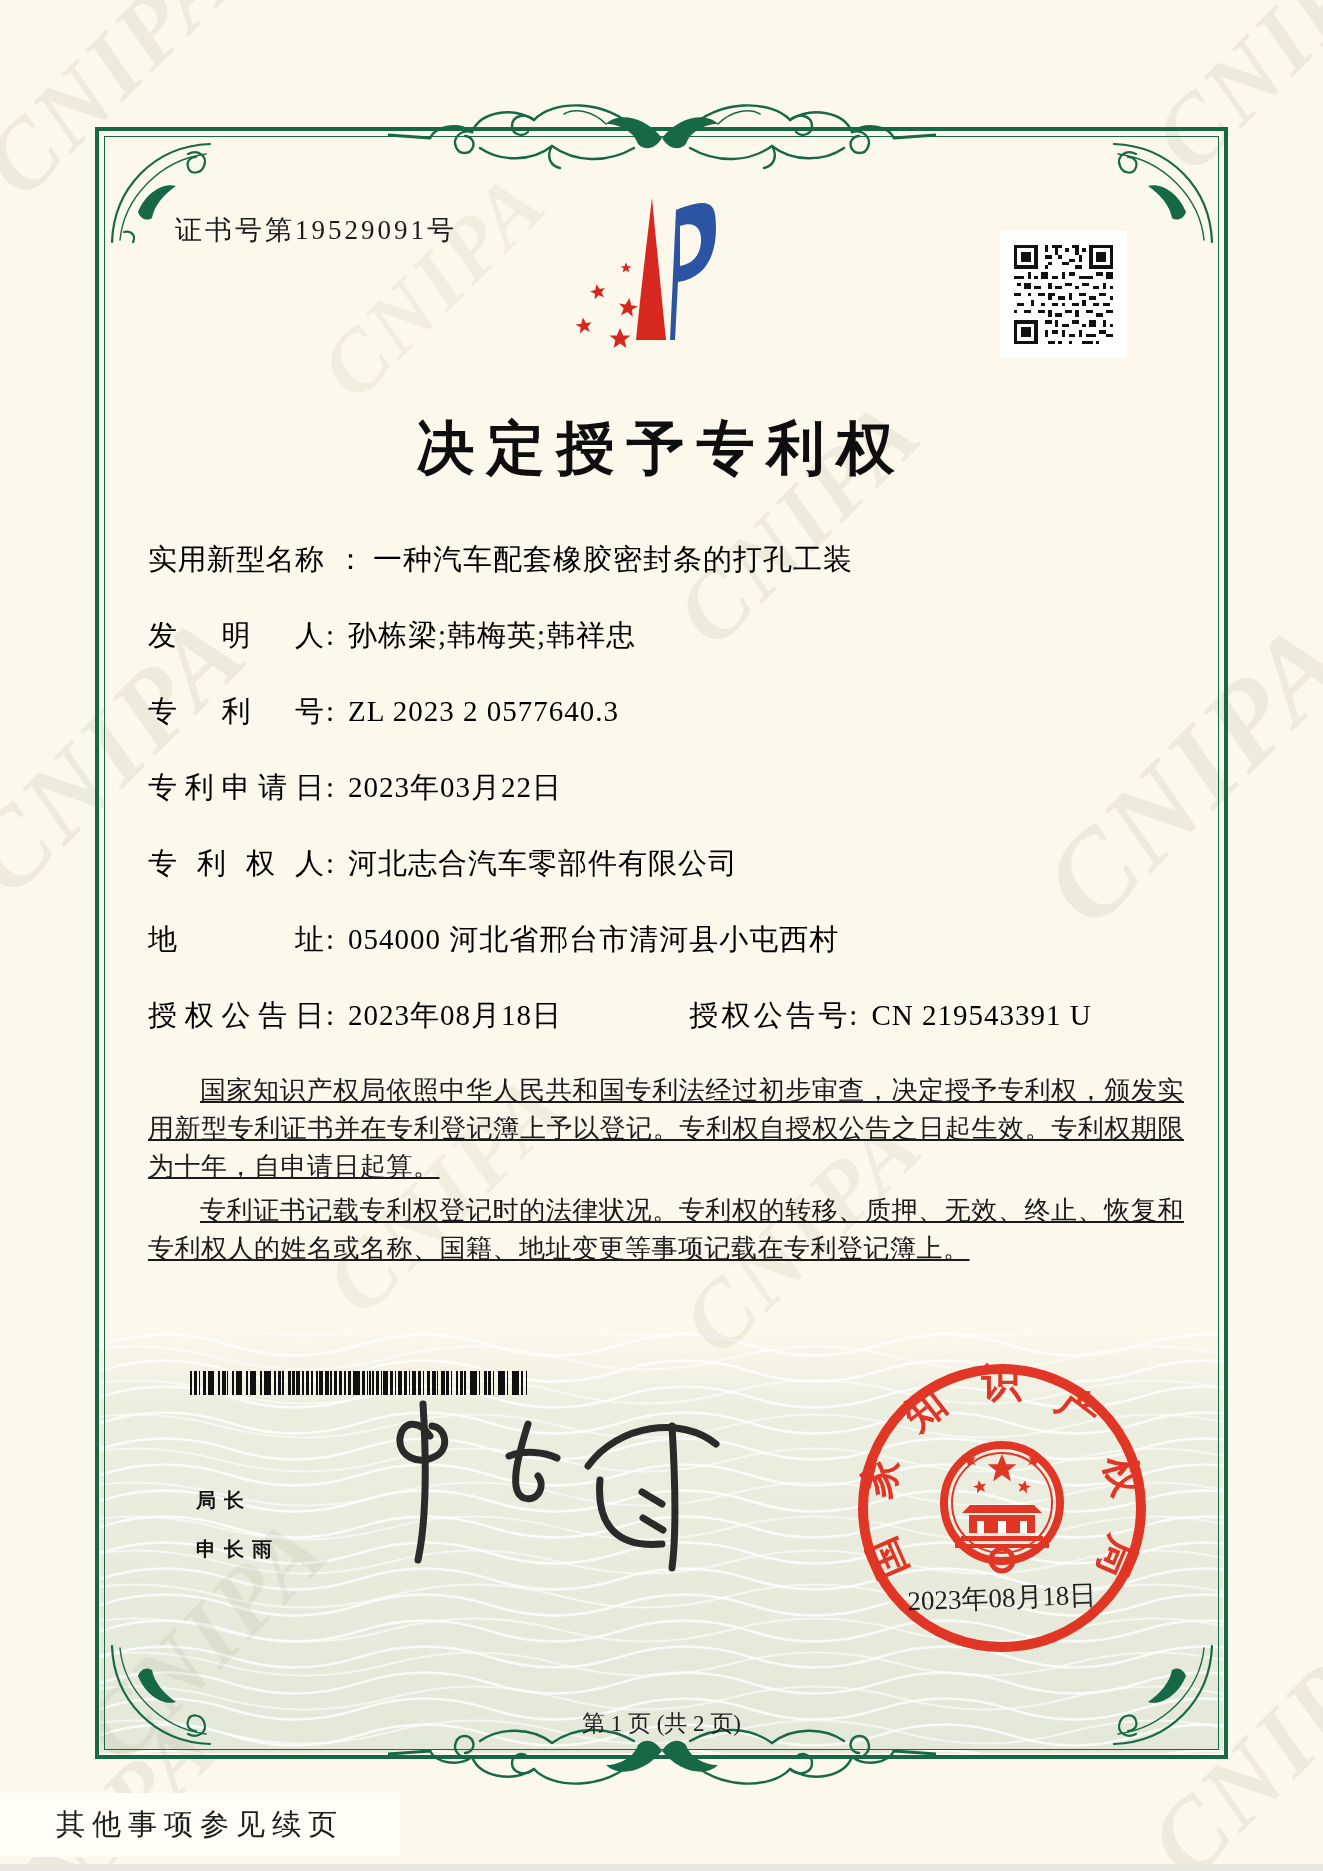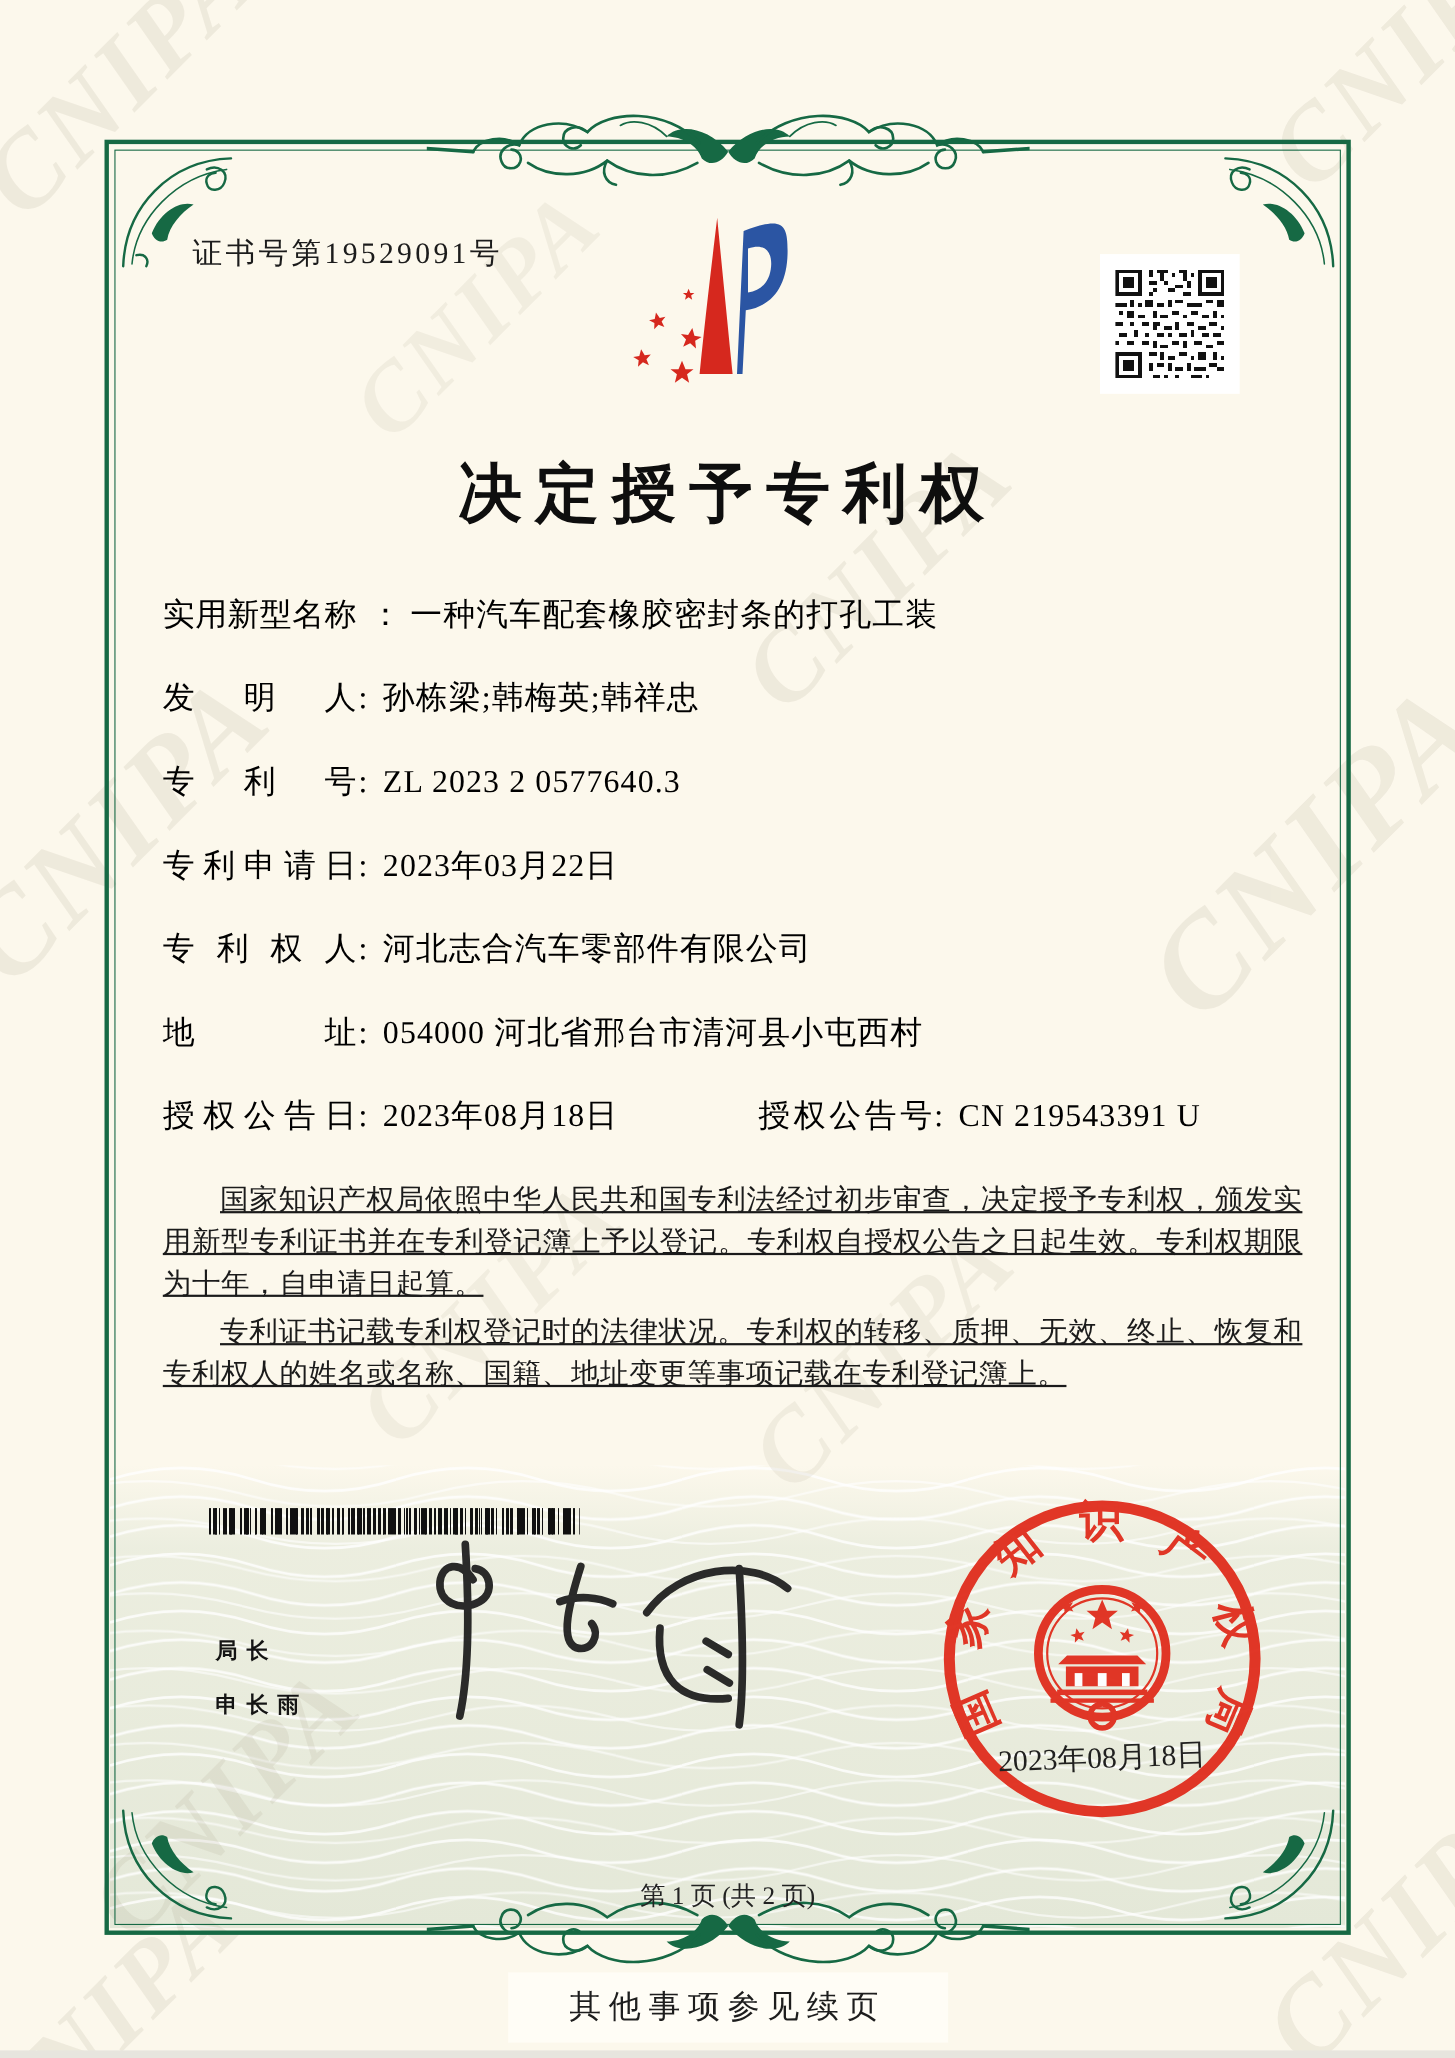--- a/index.html
+++ b/index.html
@@ -55,21 +55,21 @@
     background-image:
       repeating-linear-gradient(90deg,#101010 0 2px,transparent 2px 4px,#101010 4px 7px,transparent 7px 9px,#101010 9px 10px,transparent 10px 14px),
       repeating-linear-gradient(90deg,transparent 0 5px,#101010 5px 7px,transparent 7px 13px,#101010 13px 14px,transparent 14px 19px,#101010 19px 23px,transparent 23px 29px);}
   .director{position:absolute;left:196px;top:1487px;font-family:"Liberation Sans","DejaVu Sans",sans-serif;
             font-weight:bold;font-size:20px;color:#141414;letter-spacing:8px;}
   .director .name{margin-top:22px;}
   .sig{position:absolute;left:360px;top:1398px;width:390px;height:205px;}
   .seal{position:absolute;left:849px;top:1355px;width:306px;height:306px;opacity:.94;}
 
   .page-info{position:absolute;left:0;right:0;top:1708px;text-align:center;font-size:23px;color:#222;}
-  .cont-note{position:absolute;left:0;right:0;top:1793px;text-align:center;}
+  .cont-note{position:absolute;left:0;right:0;top:1793px;text-align:left;}
   .cont-note span{display:inline-block;background:#fffdf6;padding:12px 56px;font-size:29px;letter-spacing:7px;color:#1d1d1d;}
   .bottom-edge{position:absolute;left:0;bottom:0;width:100%;height:7px;background:#e7e5de;}
 </style>
 </head>
 <body>
 
 <div class="page">
 
   <svg class="waves" viewBox="0 0 1123 421" preserveAspectRatio="none">
     <defs>

